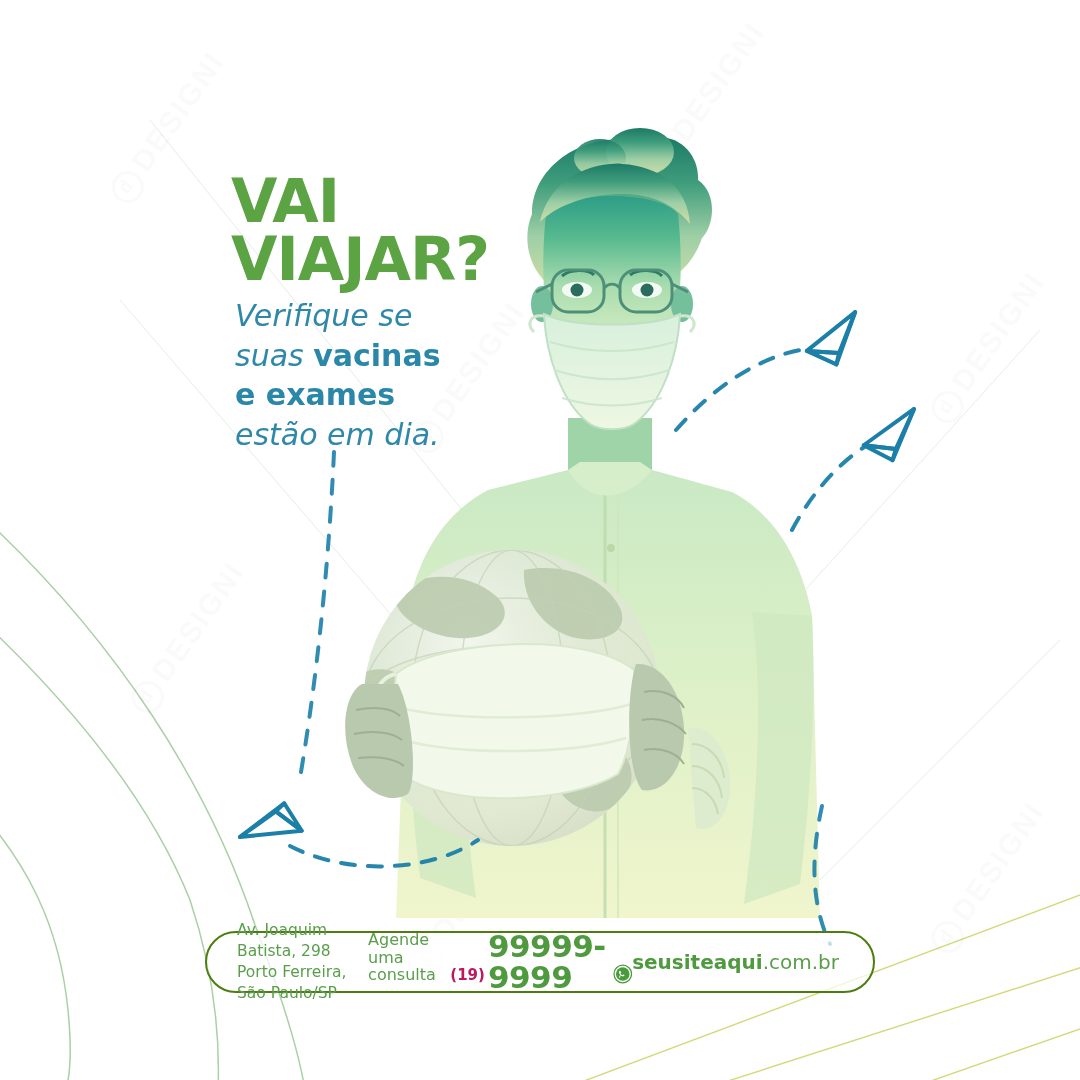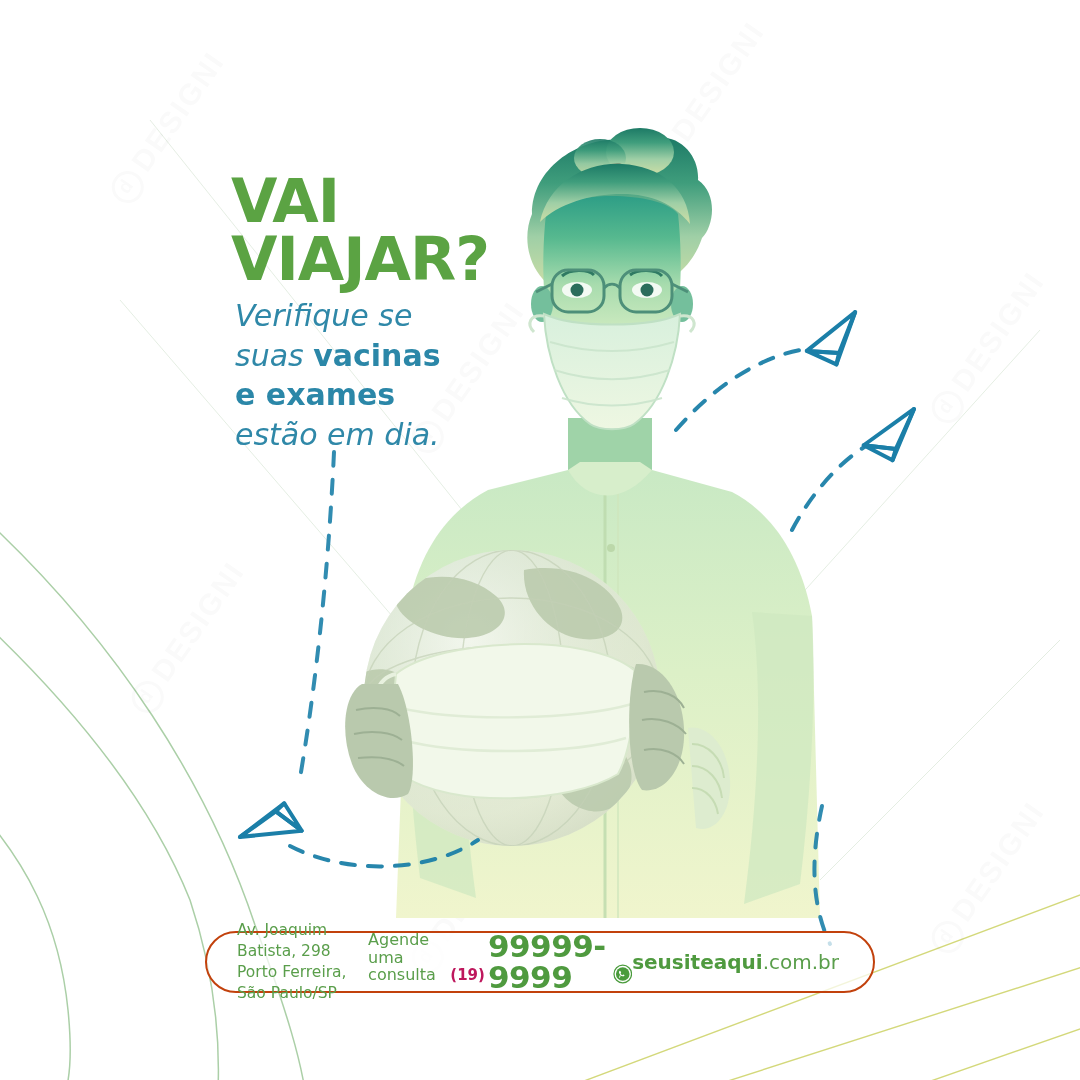--- a/index.html
+++ b/index.html
@@ -31,21 +31,21 @@
   .subtitle{position:absolute;left:235px;top:296px;width:300px;
        font-family:"DejaVu Sans", sans-serif;
        font-size:30px;line-height:1.32;color:#2f88a8;font-style:italic;}
   .subtitle b{font-style:normal;font-weight:700;color:#2b87a8;}
 
   
   .deco{position:absolute;inset:0;pointer-events:none;}
 
   
   .footer{position:absolute;left:205px;top:931px;width:670px;height:62px;
-     border:2px solid #c2410c;border-radius:34px;background:rgba(255,255,255,.72);
+     border:2px solid #4d7c0f;border-radius:34px;background:rgba(255,255,255,.72);
      display:flex;align-items:center;box-sizing:border-box;}
   .f-addr{padding-left:30px;width:232px;color:#5a9e4b;font-size:15.5px;
      line-height:1.35;font-family:"DejaVu Sans", sans-serif;}
   .f-phone{display:flex;align-items:flex-end;gap:7px;padding-left:4px;}
   .f-phone .ptxt{display:flex;flex-direction:row;align-items:flex-start;}
   .f-phone .agende{font-size:16px;color:#5a9e4b;line-height:1.1;
      font-family:"DejaVu Sans", sans-serif;}
   .f-phone .numrow{display:flex;align-items:flex-end;gap:3px;}
   .f-phone .ddd{font-size:15px;color:#be185d;font-weight:700;padding-bottom:9px;
      font-family:"DejaVu Sans", sans-serif;}

